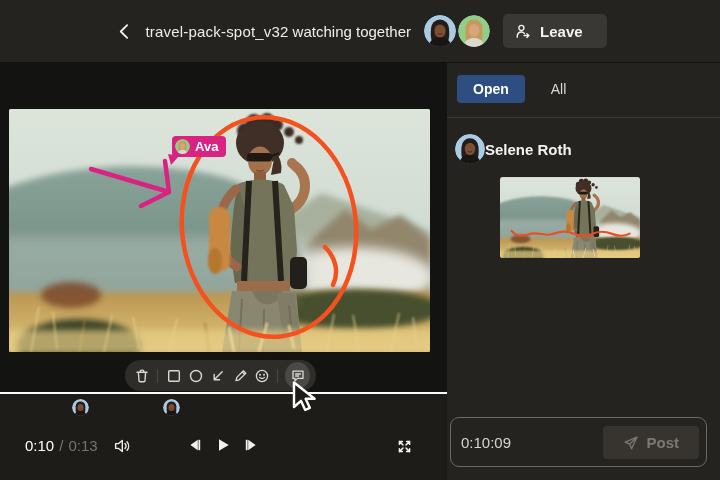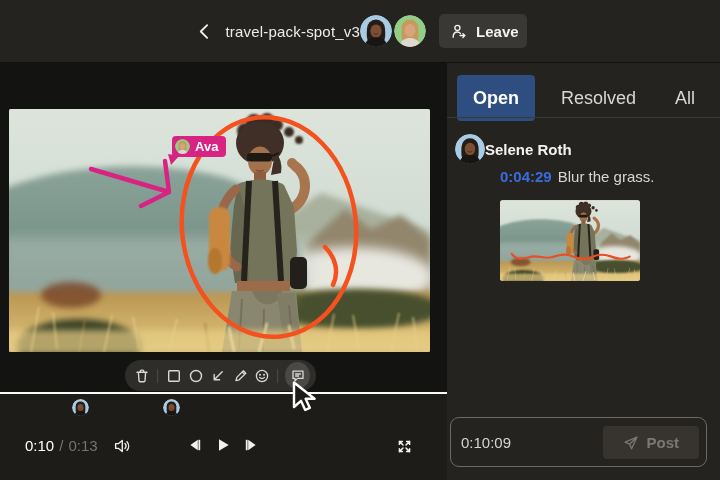--- a/index.html
+++ b/index.html
@@ -18,21 +18,21 @@
   }
   .tb-left { display:flex; align-items:center; gap:12px; }
   .icon-btn { background:none; border:0; cursor:pointer; display:flex; align-items:center; justify-content:center; padding:0; }
   .file-title { color:#edecea; font-size:15px; font-weight:500; letter-spacing:.2px; }
   .tb-right { display:flex; align-items:center; gap:13px; }
   .watching { color:#f0efed; font-size:15px; }
   .av-stack { display:flex; align-items:center; }
   .av32 { width:32px; height:32px; border-radius:50%; overflow:hidden; display:block; }
   .av32 + .av32 { margin-left:2px; outline:2px solid #252320; }
   .leave-btn {
-    height:34px; padding:0 8px 0 11px; background:#3a3834; border:0; border-radius:5px;
+    height:34px; padding:0 24px 0 11px; background:#3a3834; border:0; border-radius:5px;
     display:flex; align-items:center; gap:8px; color:#f3f2f0; font-size:15px; font-weight:600;
     font-family:inherit; cursor:pointer;
   }
   
   .player { position:absolute; left:0; top:63px; width:447px; height:454px; background:#131311; }
   .ctrlbar { position:absolute; left:0; top:331px; width:447px; height:86px; background:#1d1c19; }
   .frame { position:absolute; left:9px; top:46px; width:421px; height:243px; border-radius:2px; overflow:hidden; background:#9bb0a5; }
   .frame svg.layer { position:absolute; left:0; top:0; }
   .ava-pill {
     position:absolute; left:163px; top:27px; height:21px;
@@ -53,21 +53,21 @@
   .t-marker { position:absolute; top:336px; width:17px; height:17px; border-radius:50%; overflow:hidden; cursor:pointer; }
   .t-marker svg { display:block; }
   .time-group { position:absolute; left:25px; top:374px; display:flex; align-items:baseline; gap:5px; font-size:15px; }
   .cur-time { color:#ffffff; font-weight:400; }
   .dim-time { color:#76746f; font-weight:400; }
   .pbtn { position:absolute; background:none; border:0; cursor:pointer; display:flex; align-items:center; justify-content:center; color:#f2f1ef; padding:0; }
   .cursor { position:absolute; left:292px; top:318px; z-index:9; }
   
   .panel { position:absolute; left:447px; top:63px; width:273px; height:417px; background:#252320; }
   .tabs { position:absolute; left:10px; top:12px; display:flex; align-items:center; gap:13px; }
-  .tab { height:46px; display:flex; align-items:center; padding:0 13px; border-radius:4px; background:none; border:0; color:#d9d7d4; font-size:18px; font-family:inherit; cursor:pointer; }
+  .tab { height:28px; display:flex; align-items:center; padding:0 13px; border-radius:4px; background:none; border:0; color:#d9d7d4; font-size:14px; font-family:inherit; cursor:pointer; }
   .tab.active { background:#2e4d80; color:#ffffff; font-weight:700; padding:0 16px; }
   .tab-divider { position:absolute; left:0; top:54px; width:273px; height:1px; background:#3a3831; }
   .comment { position:absolute; left:8px; top:71px; width:257px; }
   .c-head { display:flex; align-items:center; gap:0; }
   .av30 { width:30px; height:30px; border-radius:50%; overflow:hidden; display:block; flex:none; }
   .c-author { color:#f4f3f1; font-size:15px; font-weight:700; }
   .c-body { margin:3px 0 0 45px; font-size:15px; line-height:20px; color:#d8d6d3; }
   .c-ts { color:#3a6cdf; font-weight:600; margin-right:6px; cursor:pointer; }
   .c-thumb { margin:13px 0 0 45px; width:140px; height:81px; border-radius:3px; overflow:hidden; display:block; cursor:pointer; background:#777; }
   .composer { position:absolute; left:3px; bottom:13px; width:257px; height:50px; border:1px solid #6b6a66; border-radius:9px; background:#252320; }
@@ -101,20 +101,21 @@
   <header class="topbar">
     <div class="tb-left">
       <button class="icon-btn">
         <svg width="17" height="17" viewBox="0 0 16 16">
             <path d="M10.5,2 L4.5,8 L10.5,14" stroke="#f0efed" stroke-width="1.7" fill="none" stroke-linecap="round" stroke-linejoin="round"></path>
           </svg>
       </button>
       <span class="file-title">travel-pack-spot_v3</span>
     </div>
     <div class="tb-right">
+      <span class="watching">2 watching together</span>
       <span class="av-stack">
         <span class="av32"><svg width="32" height="32">
               <use href="#av-selene"></use>
             </svg></span>
         <span class="av32"><svg width="32" height="32">
               <use href="#av-ava"></use>
             </svg></span>
       </span>
       <button class="leave-btn">
         <svg width="18" height="17" viewBox="0 0 17 16" fill="none" stroke="#f3f2f0" stroke-width="1.3" stroke-linecap="round">
@@ -340,35 +341,31 @@
     </button>
 
     <svg class="cursor" width="26" height="34" viewBox="0 0 26 34">
       <path d="M2,1.5 L2,26 L9,19.8 L13.2,29 L17.8,26.8 L13.6,17.8 L22.6,17.8 Z" fill="#1d1c1a" stroke="#ffffff" stroke-width="2.4" stroke-linejoin="round"></path>
     </svg>
   </section>
 
   <aside class="panel">
     <div class="tabs">
       <button class="tab active">Open</button>
-      <button class="tab">Resolved</button>
       <button class="tab">All</button>
     </div>
     <div class="tab-divider"></div>
 
     <div class="comment">
       <div class="c-head">
         <span class="av30"><svg width="30" height="30" viewBox="0 0 32 32">
               <use href="#av-selene"></use>
             </svg></span>
         <span class="c-author">Selene Roth</span>
       </div>
-      <div class="c-body">
-        <span class="c-ts">0:04:29</span><span>Blur the grass.</span>
-      </div>
       <span class="c-thumb">
         <svg viewBox="0 0 421 243" width="140" height="81">
           <use href="#scene"></use>
           <path d="M35,162 C55,185 75,175 95,170 S135,178 155,172 S195,160 215,168 S255,182 275,172 S315,162 335,170 S375,178 390,170" fill="none" stroke="#e84f22" stroke-width="6.5" stroke-linecap="round"></path>
         </svg>
       </span>
     </div>
 
     <div class="composer">
       <input type="text" value="0:10:09" style="">

